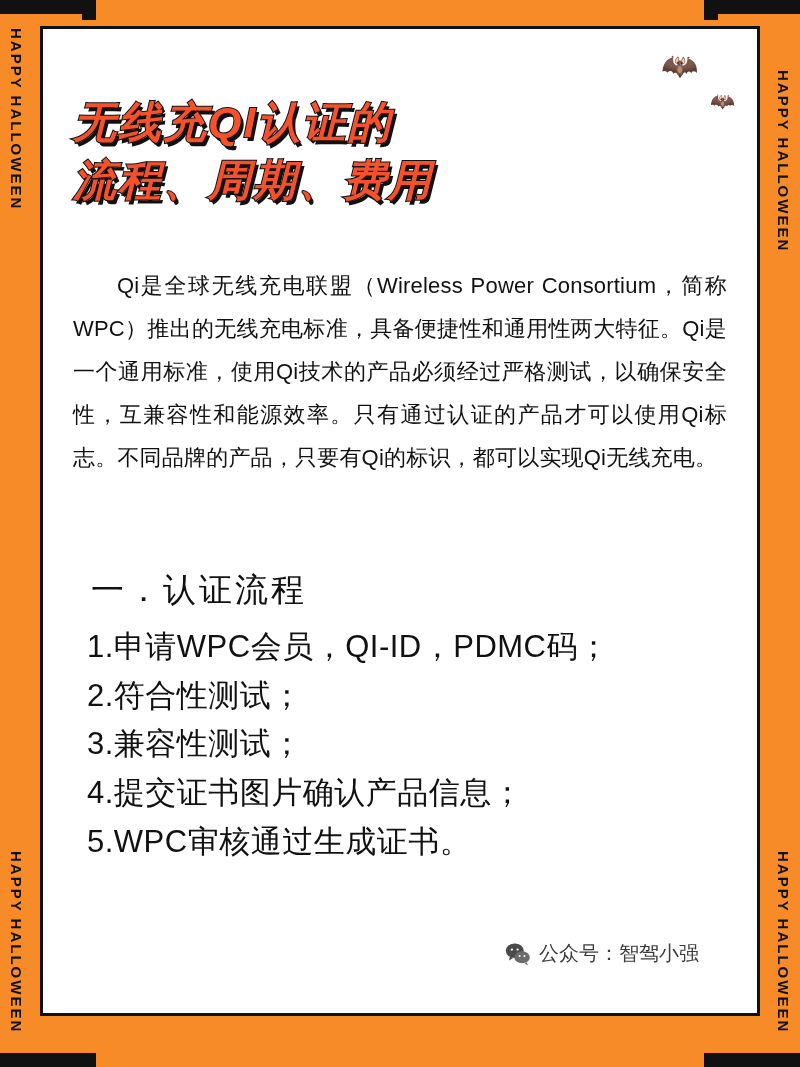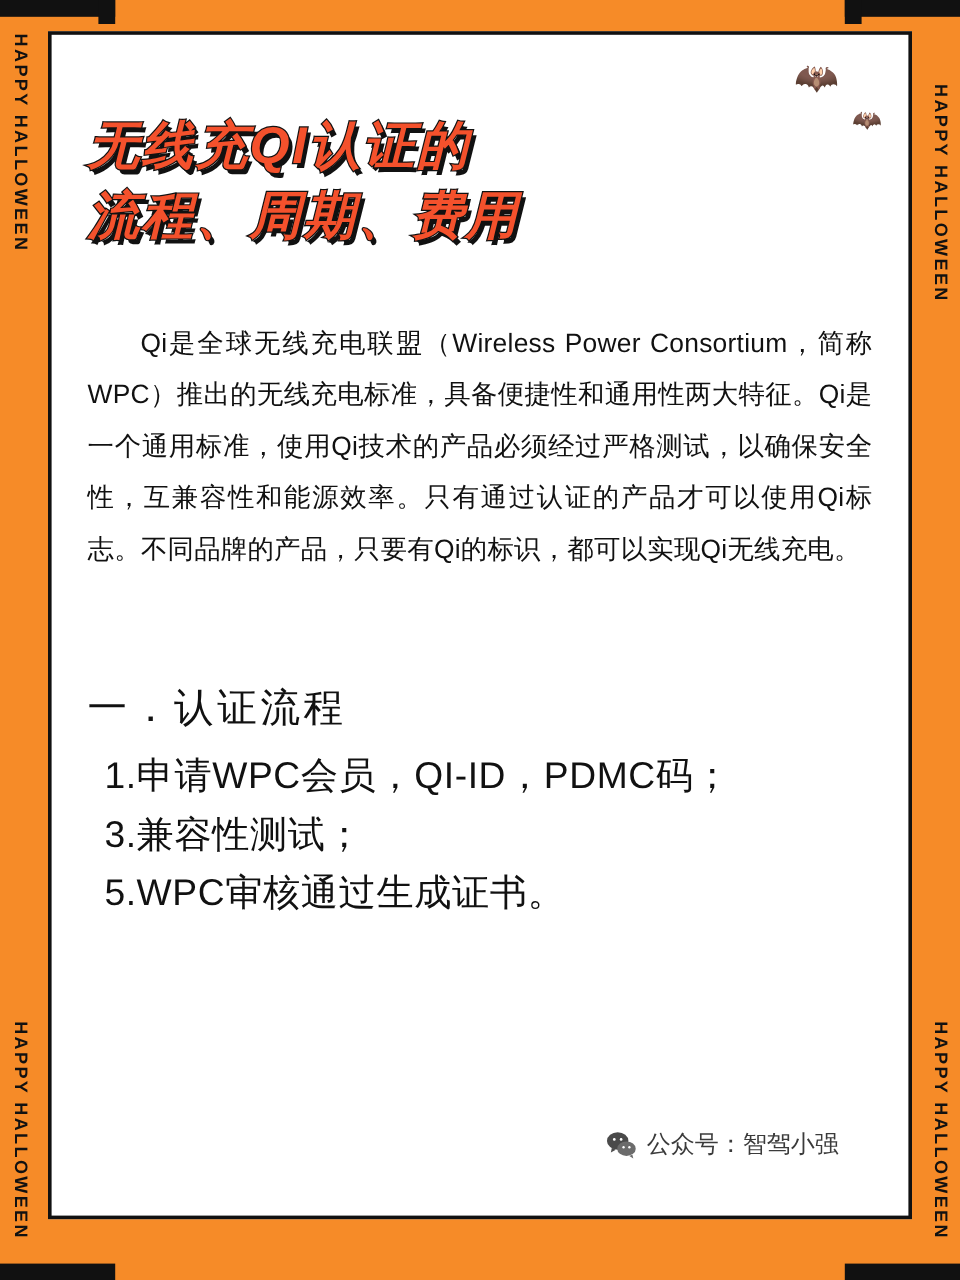--- a/index.html
+++ b/index.html
@@ -117,20 +117,21 @@
     line-height: 1.95;
     color: #111111;
     text-align: justify;
     text-indent: 2em;
     letter-spacing: 0.2px;
   }
 
   
   .section-heading {
     margin-top: 88px;
+    margin-left: 18px;
     font-size: 33px;
     font-weight: 400;
     color: #111111;
     letter-spacing: 3px;
   }
   .steps {
     margin: 10px 0 8px 14px;
     padding: 0;
     list-style: none;
   }
@@ -185,21 +186,23 @@
       <div class="title-line">无线充QI认证的</div>
       <div class="title-line">流程、周期、费用</div>
     </div>
 
     <p class="para">Qi是全球无线充电联盟（Wireless Power Consortium，简称WPC）推出的无线充电标准，具备便捷性和通用性两大特征。Qi是一个通用标准，使用Qi技术的产品必须经过严格测试，以确保安全性，互兼容性和能源效率。只有通过认证的产品才可以使用Qi标志。不同品牌的产品，只要有Qi的标识，都可以实现Qi无线充电。</p>
 
     <div class="section-heading">一．认证流程</div>
 
     <ul class="steps">
       <li>1.申请WPC会员，QI-ID，PDMC码；</li>
+      <li>2.符合性测试；</li>
       <li>3.兼容性测试；</li>
+      <li>4.提交证书图片确认产品信息；</li>
       <li>5.WPC审核通过生成证书。</li>
     </ul>
 
     <div class="footer">
       <span class="footer-logo">
         <svg viewBox="0 0 32 32" width="26" height="26" aria-hidden="true">
           <ellipse cx="12" cy="12" rx="11" ry="9" fill="#4a4a4a"></ellipse>
           <polygon points="6,19 5,24 10,21" fill="#4a4a4a"></polygon>
           <ellipse cx="21" cy="20" rx="9.5" ry="7.5" fill="#6b6b6b"></ellipse>
           <polygon points="27,26 28,30 24,27.5" fill="#6b6b6b"></polygon>

